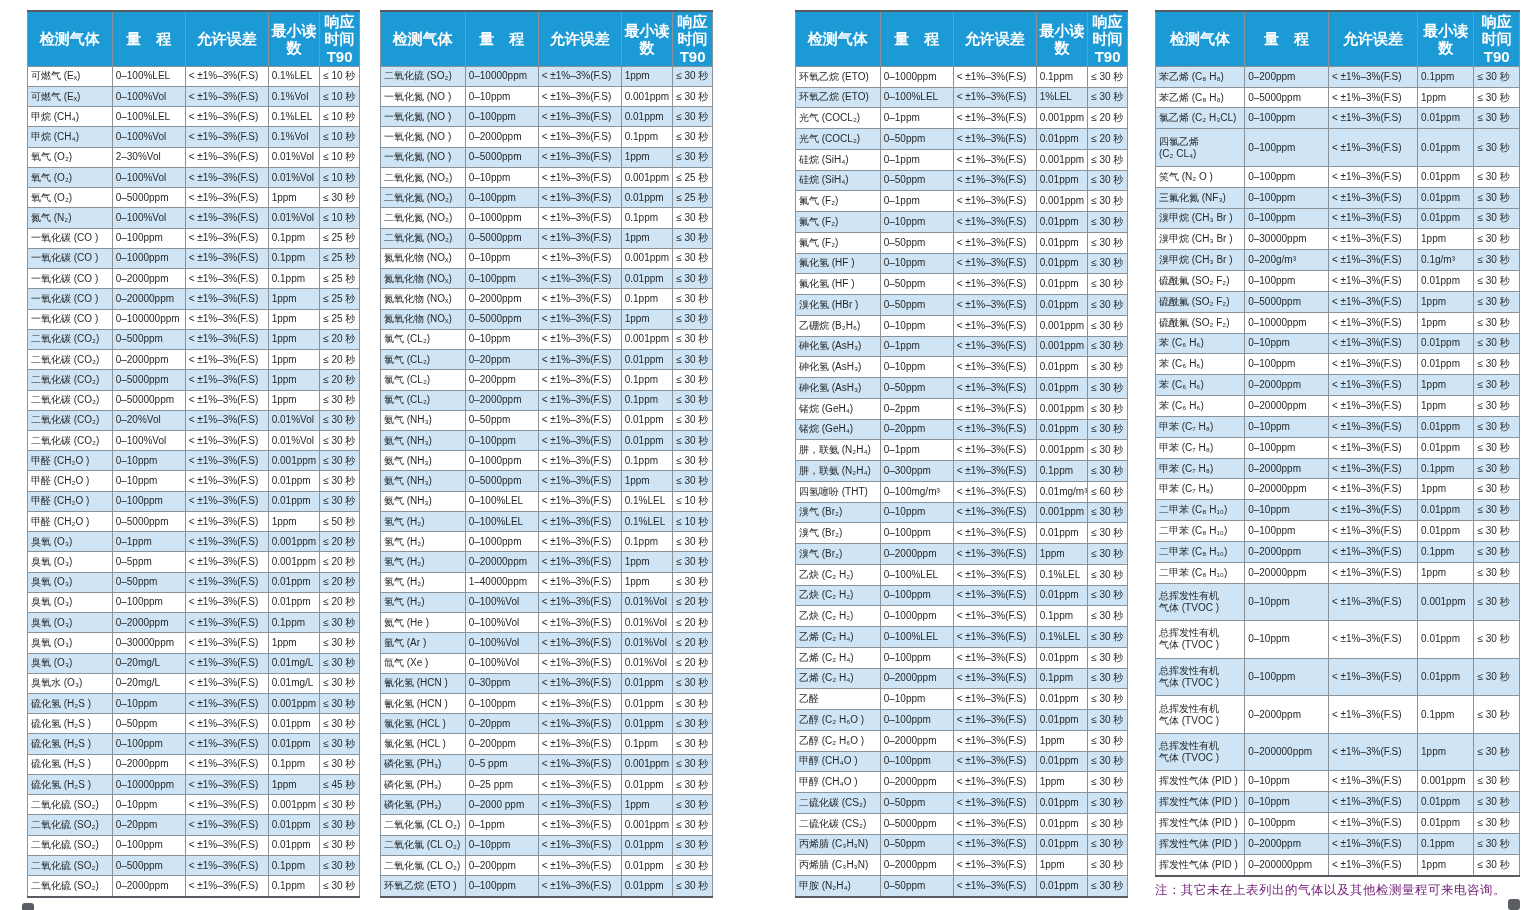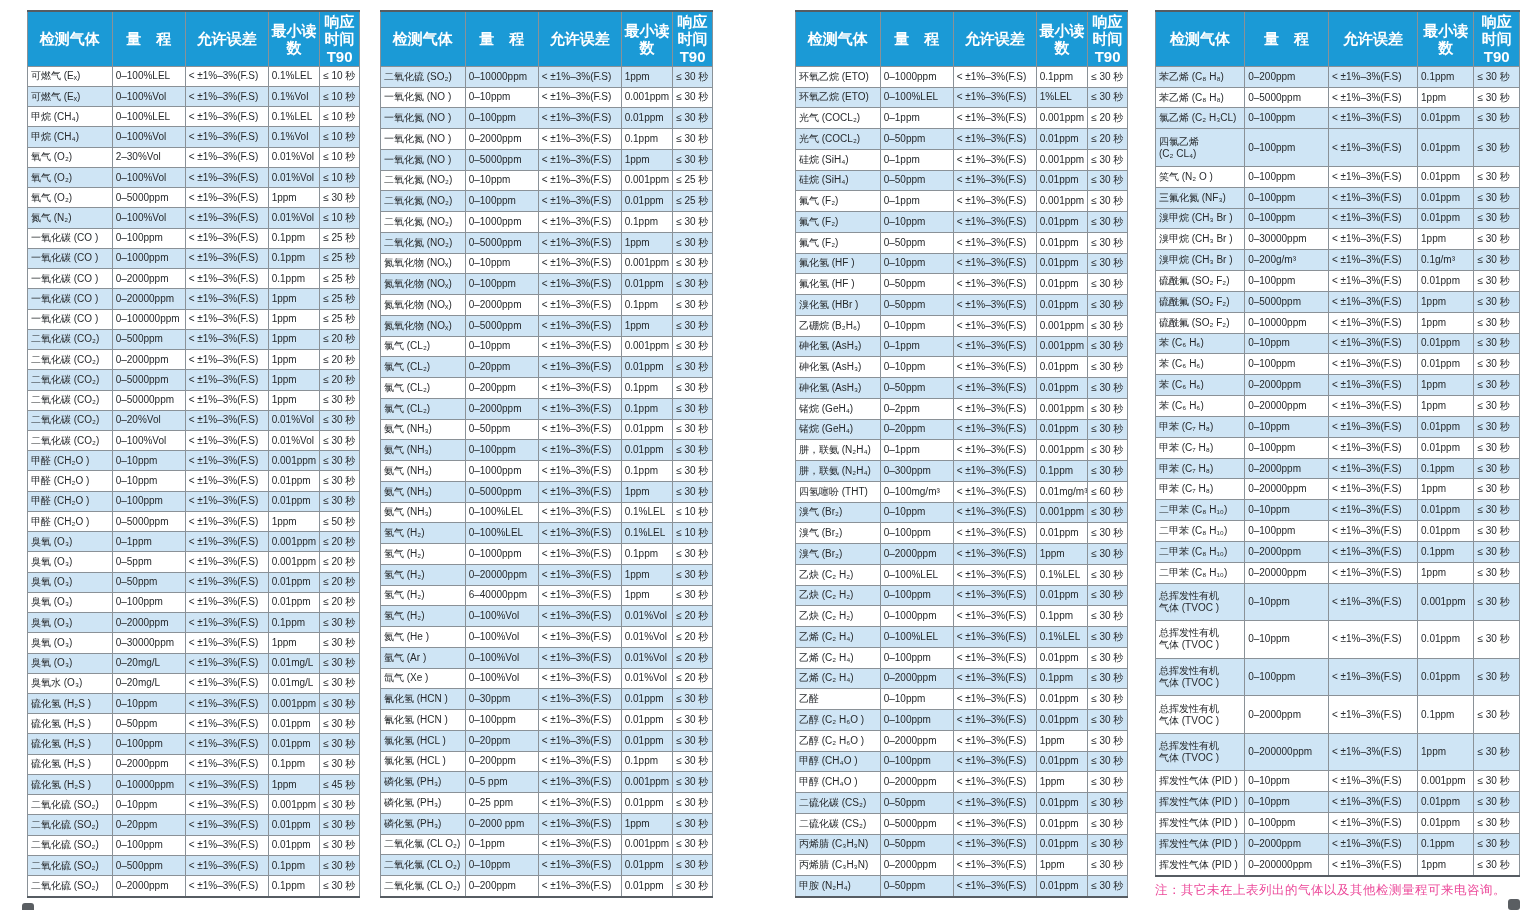--- a/index.html
+++ b/index.html
@@ -26,21 +26,21 @@
   }
   table.spec td {
     border:1px solid #8a9197; font-size:10px; padding:1px 3px;
     vertical-align:middle; white-space:nowrap; overflow:hidden;
     line-height:1.2; color:#25282b; background:#ffffff;
   }
   table.spec tr.alt td { background:#cfe5f5; }
   table.spec td.wrap { white-space:pre-line; }
   .note {
     position:absolute; left:1155px; top:882px; width:370px;
-    font-size:12.5px; color:#ec4899; letter-spacing:0.5px;
+    font-size:12.5px; color:#701a75; letter-spacing:0.5px;
   }
   .corner-mark {
     position:absolute; width:12px; height:11px; background:#5a5e62; border-radius:3px;
   }
   #cm-left  { left:22px;  top:903px; }
   #cm-right { left:1508px; top:899px; }
 </style>
 </head>
 <body>
 
@@ -544,21 +544,21 @@
         </tr>
         <tr class="alt">
           <td>氢气 (H₂)</td>
           <td>0–20000ppm</td>
           <td>&lt; ±1%–3%(F.S)</td>
           <td>1ppm</td>
           <td>≤ 30 秒</td>
         </tr>
         <tr>
           <td>氢气 (H₂)</td>
-          <td>6–40000ppm</td>
+          <td>1–40000ppm</td>
           <td>&lt; ±1%–3%(F.S)</td>
           <td>1ppm</td>
           <td>≤ 30 秒</td>
         </tr>
         <tr class="alt">
           <td>氢气 (H₂)</td>
           <td>0–100%Vol</td>
           <td>&lt; ±1%–3%(F.S)</td>
           <td>0.01%Vol</td>
           <td>≤ 20 秒</td>
@@ -643,20 +643,27 @@
         <tr class="alt">
           <td>二氧化氯 (CL O₂)</td>
           <td>0–10ppm</td>
           <td>&lt; ±1%–3%(F.S)</td>
           <td>0.01ppm</td>
           <td>≤ 30 秒</td>
         </tr>
         <tr>
           <td>二氧化氯 (CL O₂)</td>
           <td>0–200ppm</td>
+          <td>&lt; ±1%–3%(F.S)</td>
+          <td>0.01ppm</td>
+          <td>≤ 30 秒</td>
+        </tr>
+        <tr class="alt">
+          <td>环氧乙烷 (ETO )</td>
+          <td>0–100ppm</td>
           <td>&lt; ±1%–3%(F.S)</td>
           <td>0.01ppm</td>
           <td>≤ 30 秒</td>
         </tr>
       </tbody>
   </table>
 
   <table class="spec" id="t3">
     <colgroup>
       <col style="width:25.5%">

